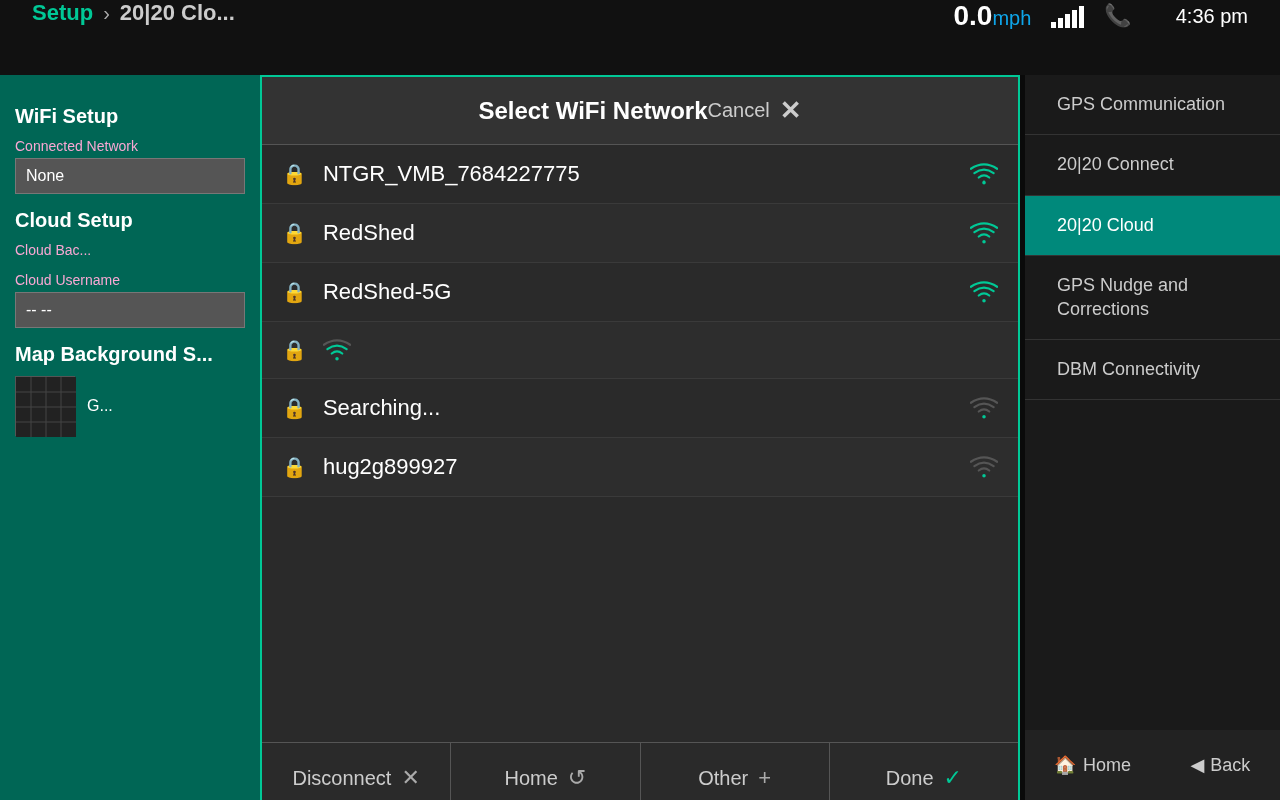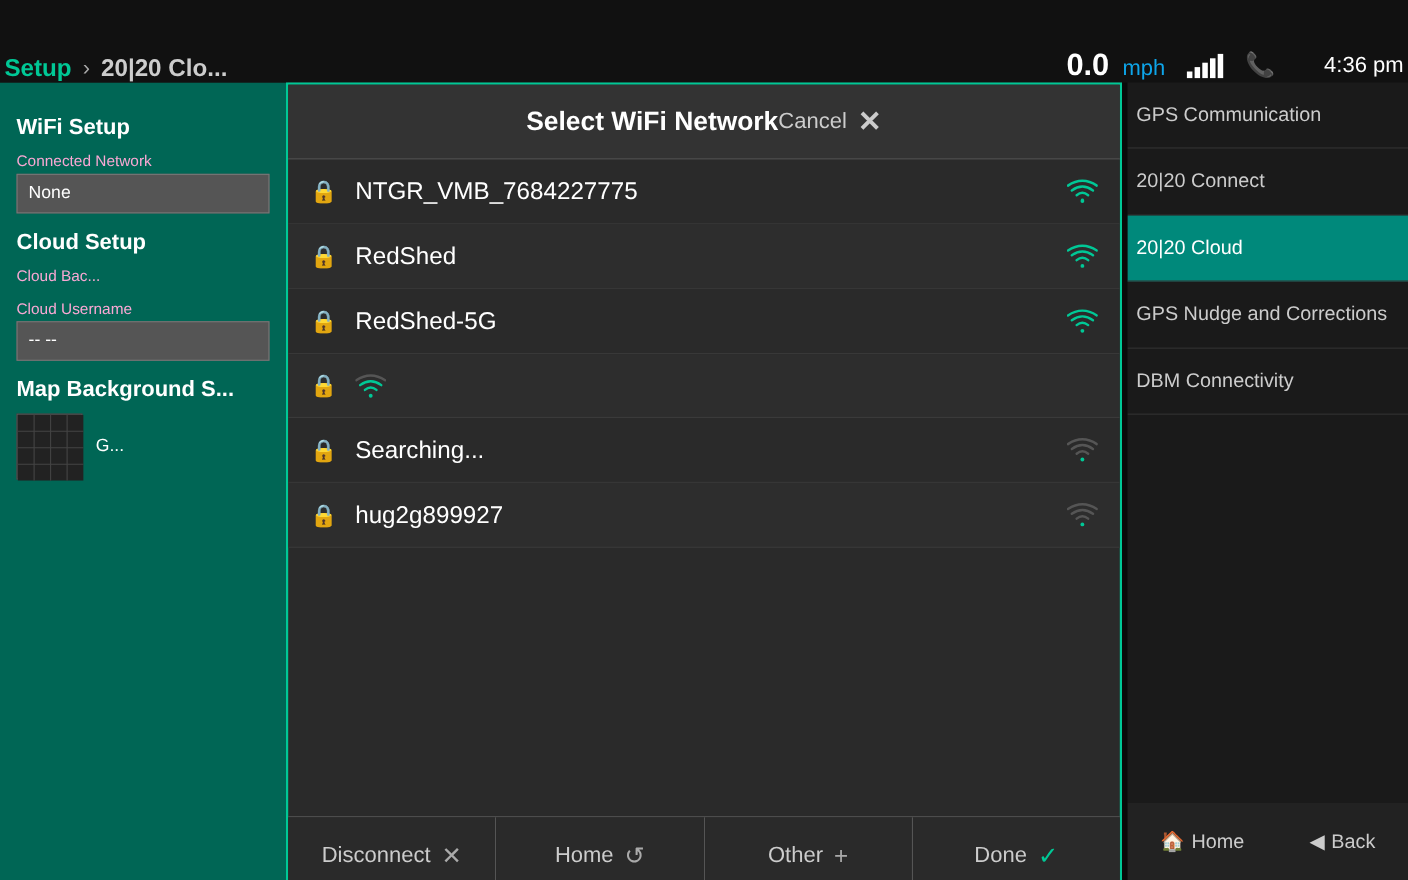--- a/index.html
+++ b/index.html
@@ -12,23 +12,23 @@
       position: relative;
     }
 
     
     #topbar {
       position: absolute;
       top: 0; left: 0; right: 0;
       height: 75px;
       background: #111;
       display: flex;
-      align-items: flex-end;
+      align-items: flex-start;
       justify-content: space-between;
-      padding: 0 4px;
+      padding: 0 32px;
       z-index: 10;
     }
     #topbar-left {
       display: flex;
       align-items: center;
       gap: 10px;
     }
     #breadcrumb-setup {
       color: #00c896;
       font-size: 22px;
@@ -44,21 +44,21 @@
       font-weight: bold;
     }
     #topbar-right {
       display: flex;
       align-items: center;
       gap: 20px;
     }
     #speed-display {
       display: flex;
       align-items: baseline;
-      gap: 12px;
+      gap: 0;
     }
     #speed-value {
       color: #fff;
       font-size: 28px;
       font-weight: bold;
     }
     #speed-unit {
       color: #0ea5e9;
       font-size: 20px;
     }
@@ -95,21 +95,21 @@
 
     
     #right-sidebar {
       position: absolute;
       top: 75px; right: 0;
       width: 255px;
       height: 725px;
       background: #1a1a1a;
     }
     .sidebar-item {
-      padding: 18px 8px;
+      padding: 18px 32px;
       border-bottom: 1px solid #333;
       cursor: pointer;
       color: #ccc;
       font-size: 18px;
       line-height: 1.3;
     }
     .sidebar-item.active {
       background: #00897b;
       color: #fff;
     }

